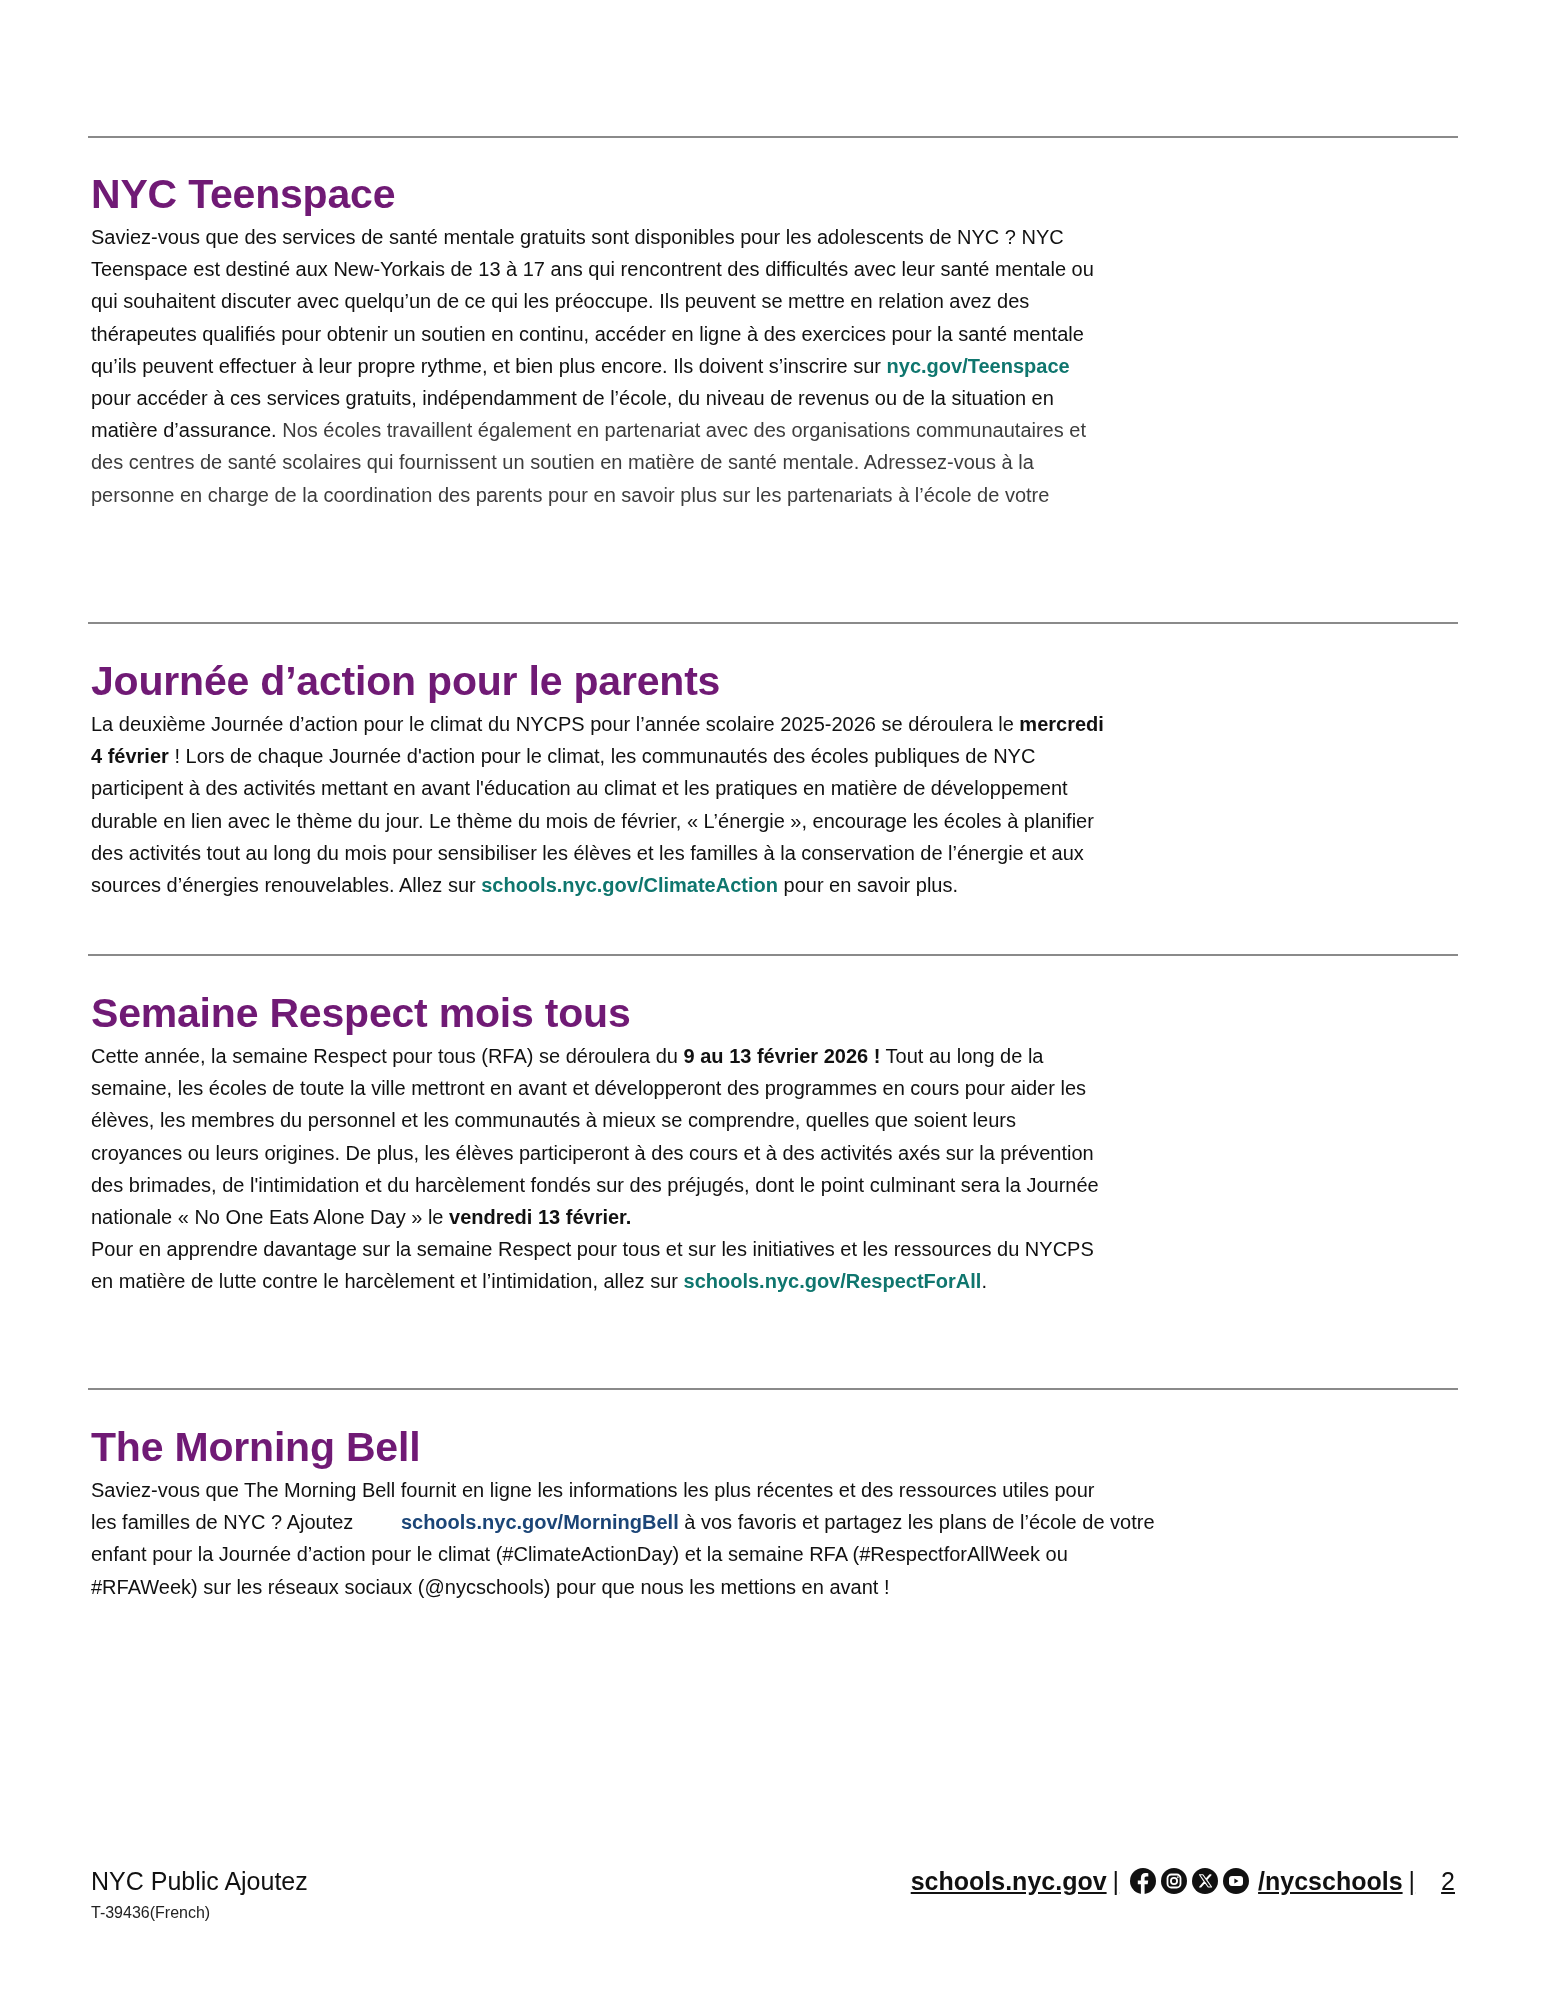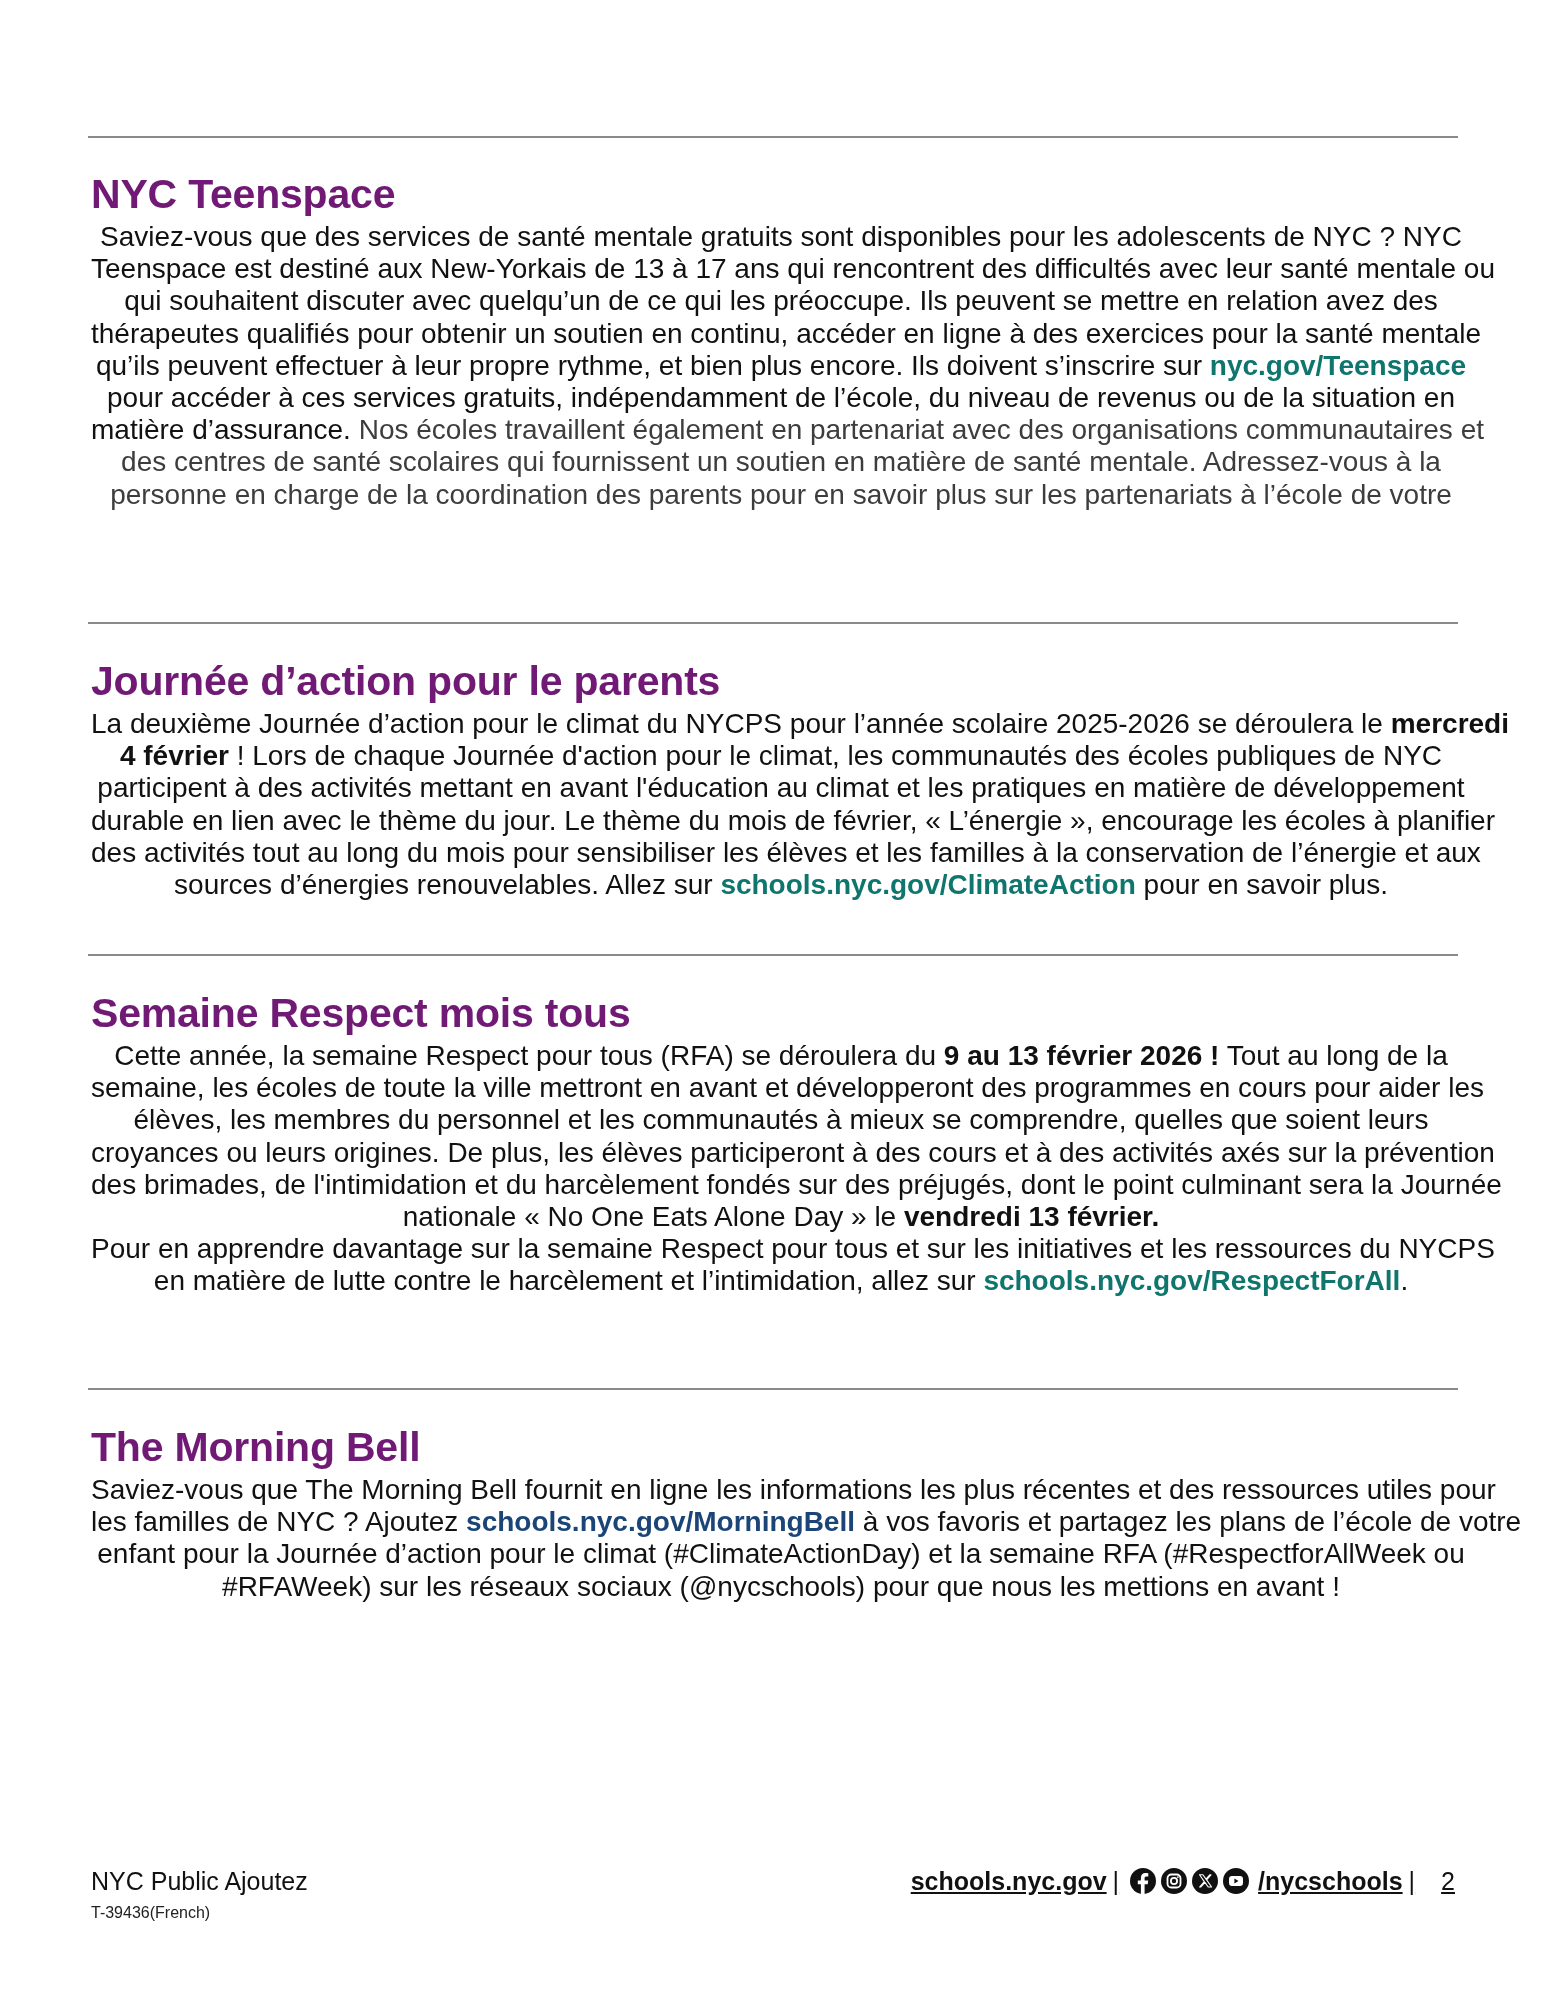--- a/index.html
+++ b/index.html
@@ -1,25 +1,25 @@
 <!DOCTYPE html>
 <html><head>
 <meta charset="utf-8">
 <style>
   html, body { margin: 0; padding: 0; background: #ffffff; }
   body { width: 1545px; height: 2000px; position: relative; overflow: hidden;
          font-family: "Liberation Sans", "DejaVu Sans", sans-serif; color: #111111; }
   .rule { position: absolute; left: 88px; width: 1370px; height: 0; border-top: 2px solid #8a8a8a; }
   .section { position: absolute; left: 91px; width: 1380px; }
   .heading { margin: 0; font-size: 41px; font-weight: bold; color: #701a75; line-height: 50px; letter-spacing: -0.2px; }
-  .body { font-size: 28px; line-height: 32.2px; margin-top: 2px; text-align: center; }
+  .body { font-size: 20px; line-height: 32.2px; margin-top: 2px; }
   .line { white-space: nowrap; display: block; }
   .run-bold { font-weight: bold; }
   .run-link { font-weight: bold; color: #0f766e; text-decoration: none; cursor: pointer; }
-  .run-link-dark { font-weight: bold; color: #1b4577; text-decoration: none; cursor: pointer; }
+  .run-link-dark { font-weight: bold; color: #1b4577; text-decoration: none; cursor: pointer; margin-left: 42px; }
   .run-gray { color: #3d3d3d; }
   .footer-left { position: absolute; left: 91px; top: 1866px; }
   .footer-org { font-size: 25px; line-height: 30px; color: #111; }
   .footer-code { font-size: 16px; line-height: 22px; color: #222; margin-top: 6px; }
   .footer-right { position: absolute; right: 90px; top: 1866px; display: flex; align-items: center;
                   font-size: 25px; font-weight: bold; line-height: 30px; color: #111; text-decoration: underline; }
   .footer-right .sep { font-weight: normal; margin: 0 10px 0 6px; }
   .social { display: flex; align-items: center; gap: 3px; margin-right: 8px; }
   .social svg { width: 28px; height: 28px; display: block; }
   .page-num { font-weight: normal; margin-left: 16px; }

